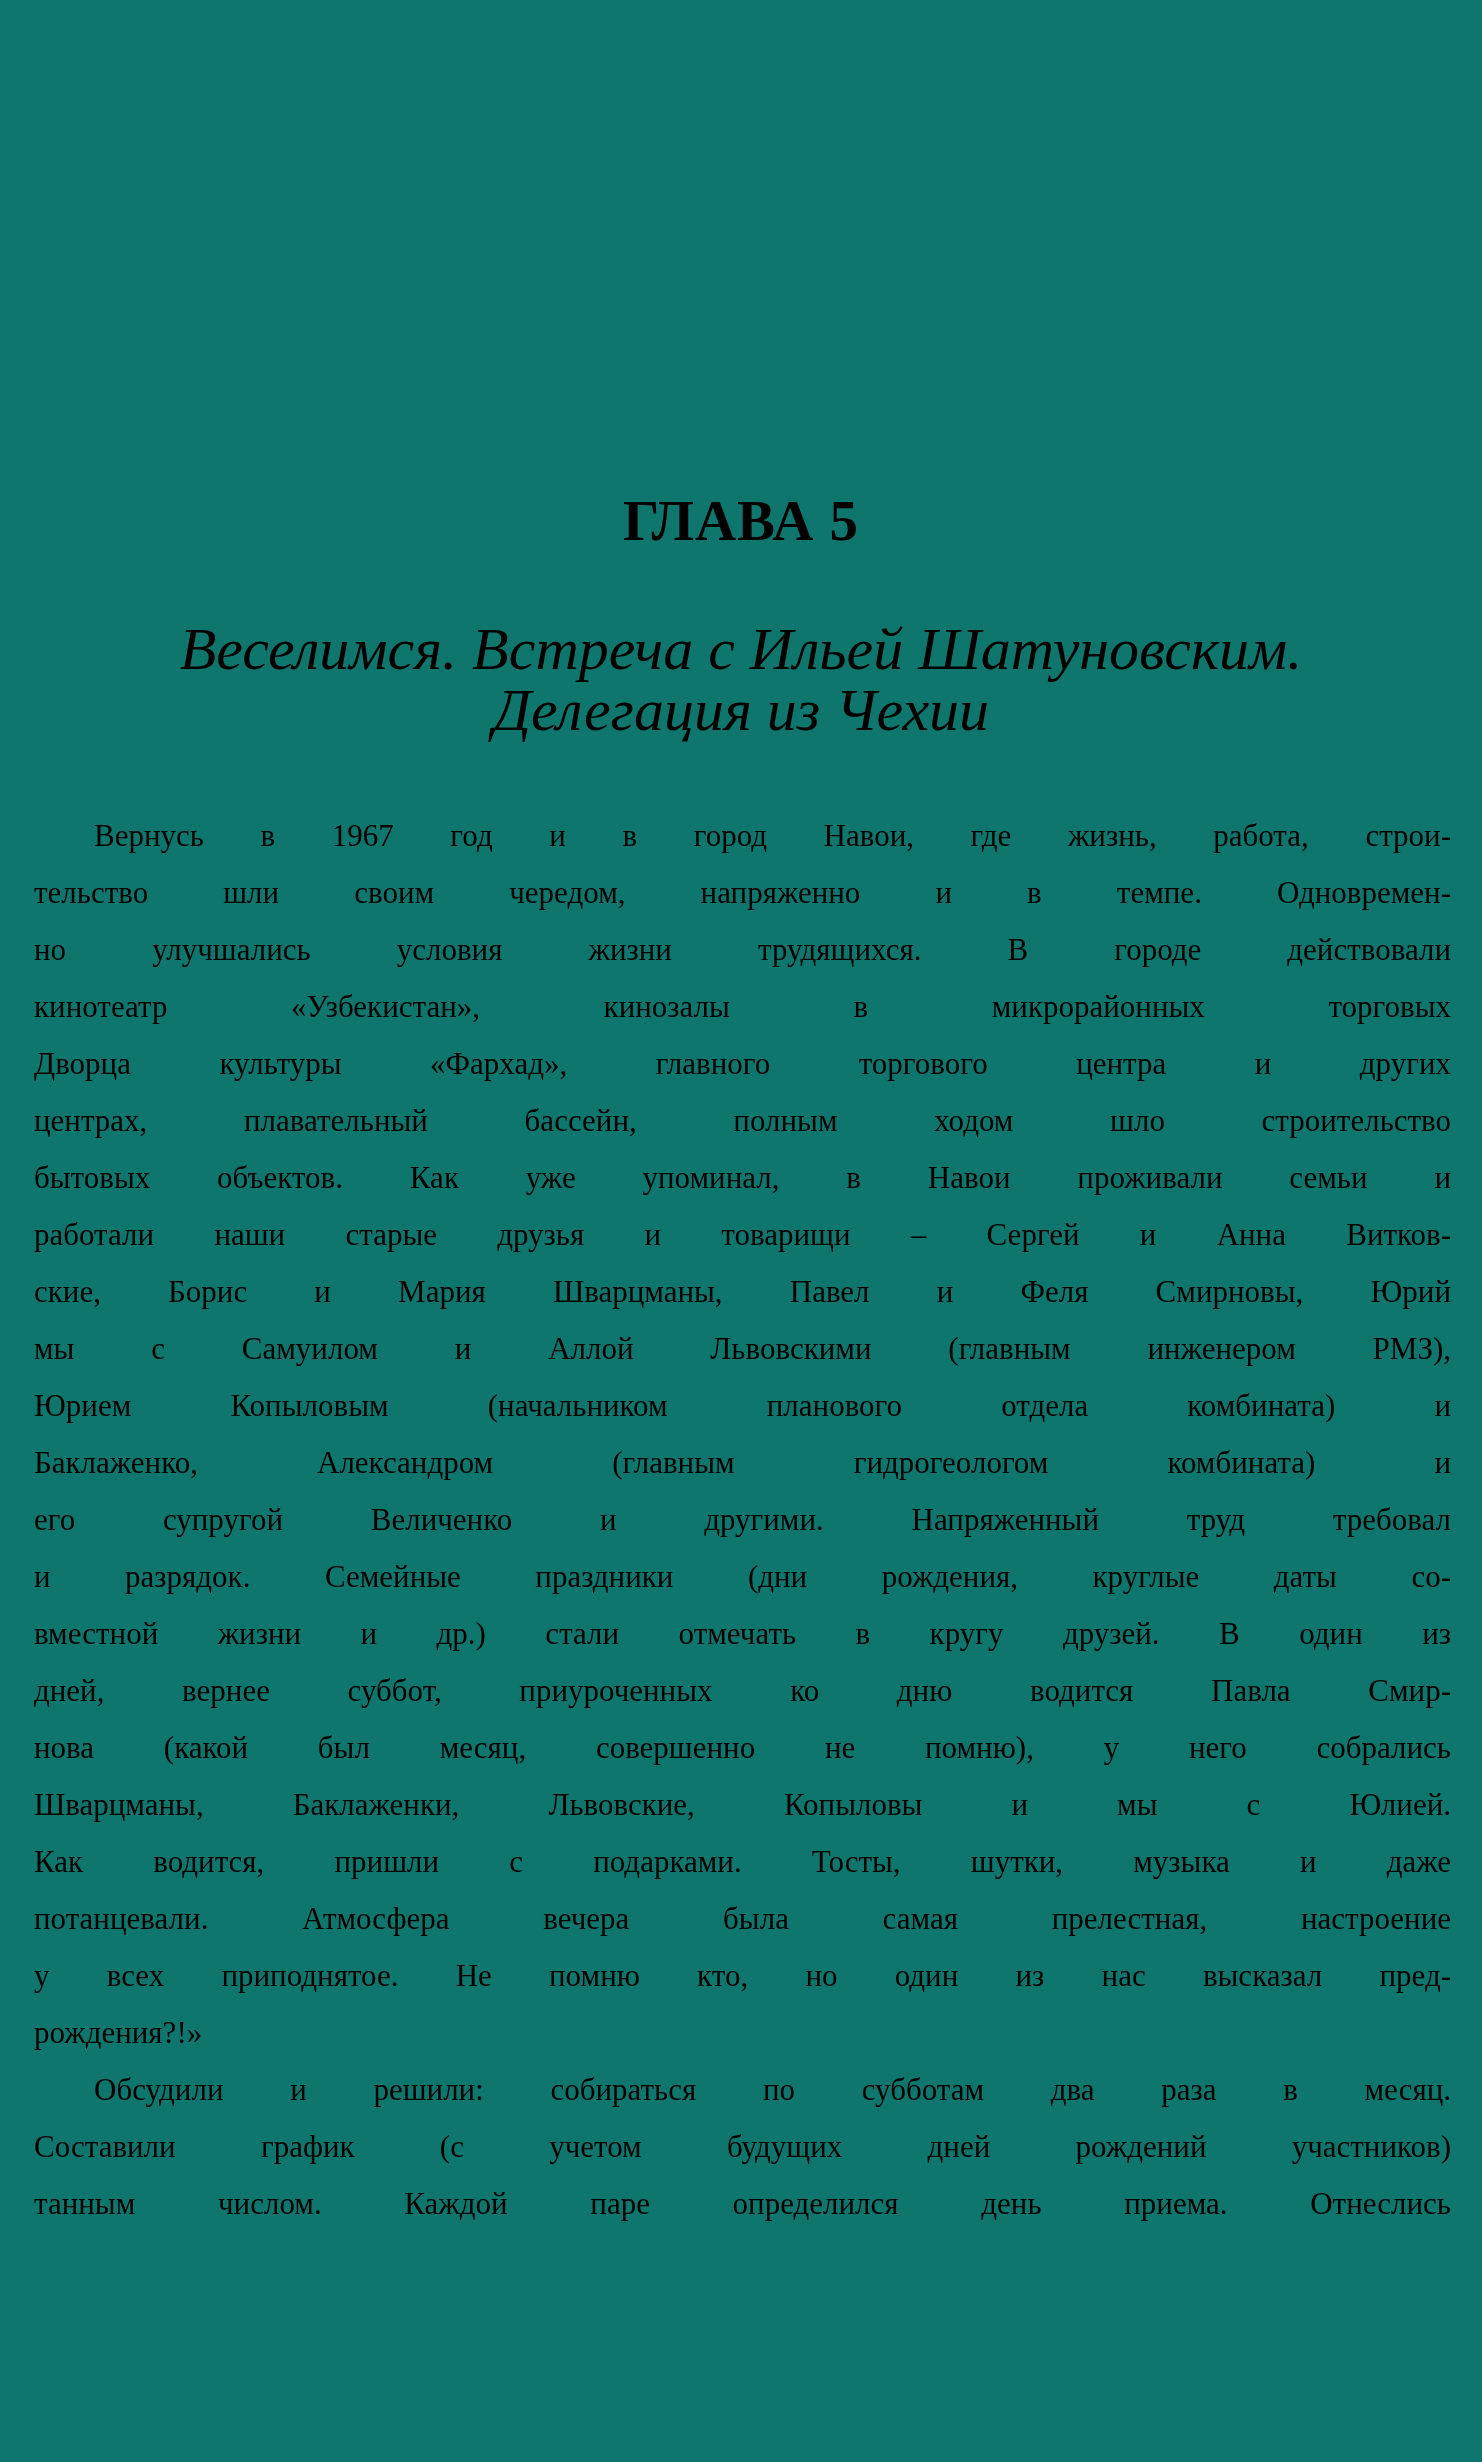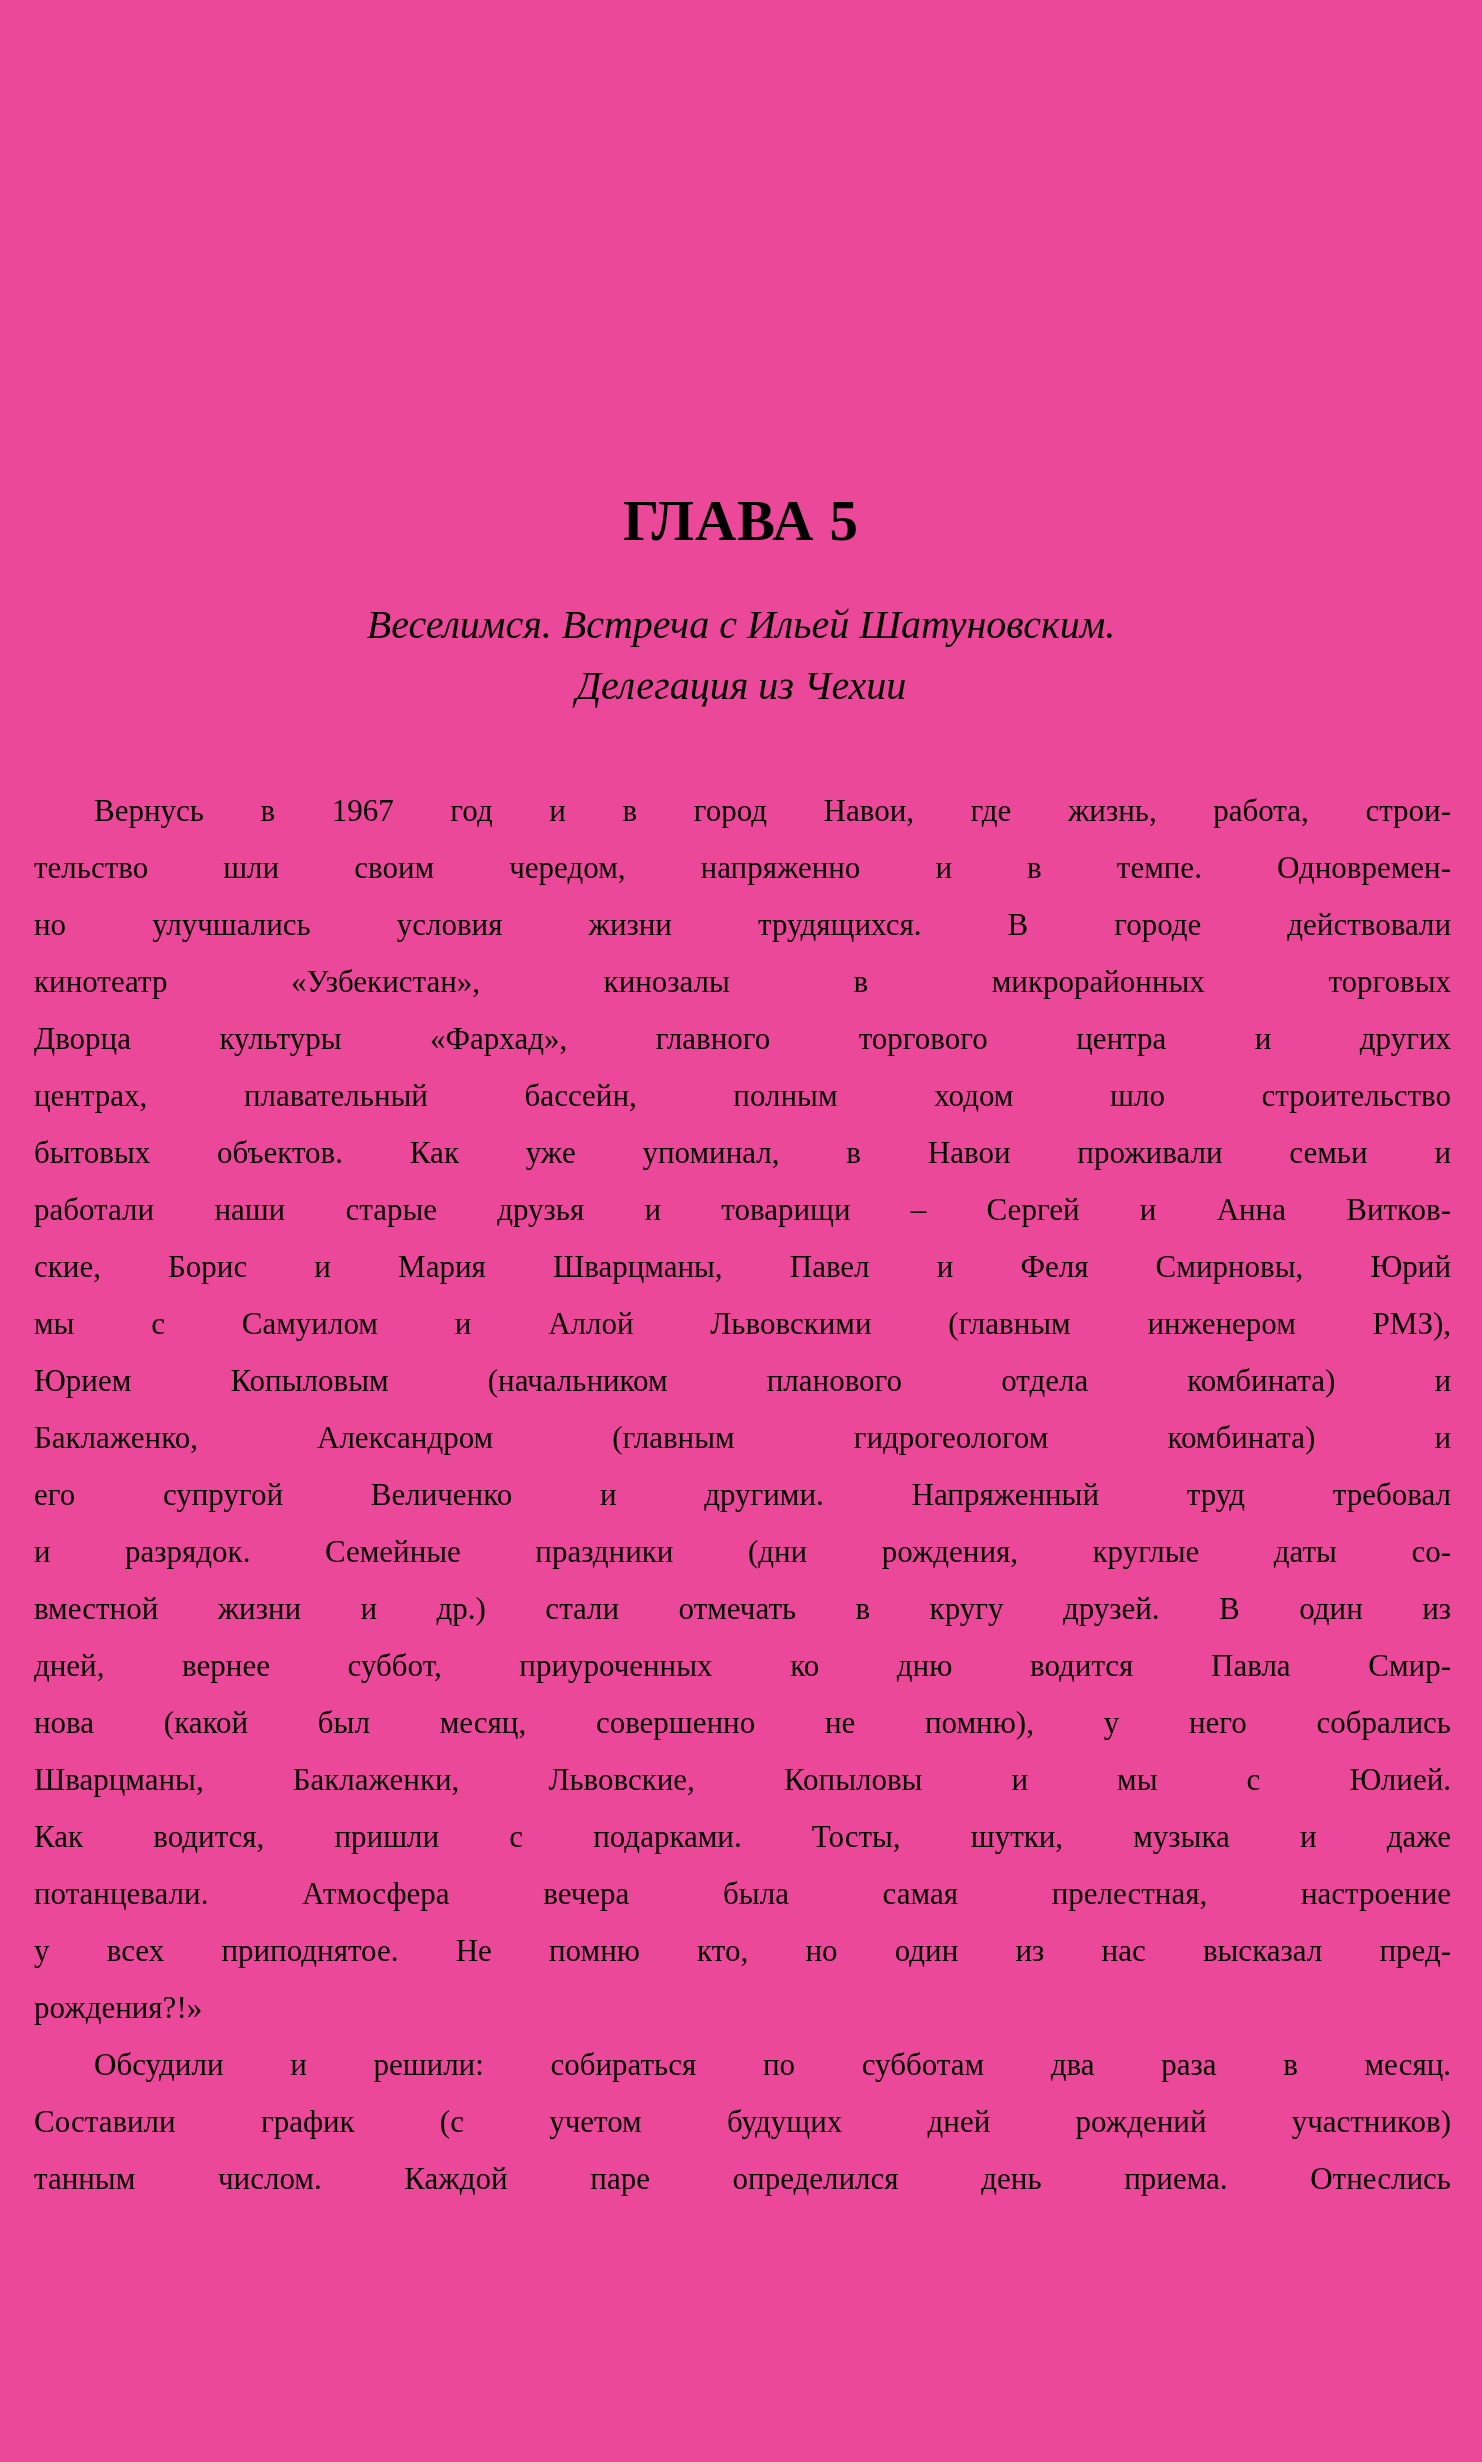--- a/index.html
+++ b/index.html
@@ -5,39 +5,39 @@
   html, body {
     margin: 0;
     padding: 0;
     background: #e8e8e8;
   }
   .page {
     position: relative;
     width: 1482px;
     height: 2462px;
     margin: 0 auto;
-    background: #ec4899;
+    background: #0f766e;
     color: #000000;
     font-family: "Liberation Serif", "DejaVu Serif", serif;
     overflow: hidden;
   }
   .chapter-title {
     margin: 0;
     padding-top: 492px;
     text-align: center;
     font-size: 57px;
     line-height: 57px;
     font-weight: bold;
     letter-spacing: 0.9px;
   }
   .chapter-subtitle {
-    margin-top: 45px;
+    margin-top: 70px;
     text-align: center;
     font-style: italic;
-    font-size: 40px;
+    font-size: 60px;
     line-height: 61px;
     font-weight: normal;
   }
   .body-text {
     margin: 66px 31px 0 34px;
     font-size: 31px;
     line-height: 57px;
   }
   .line {
     text-align: justify;

